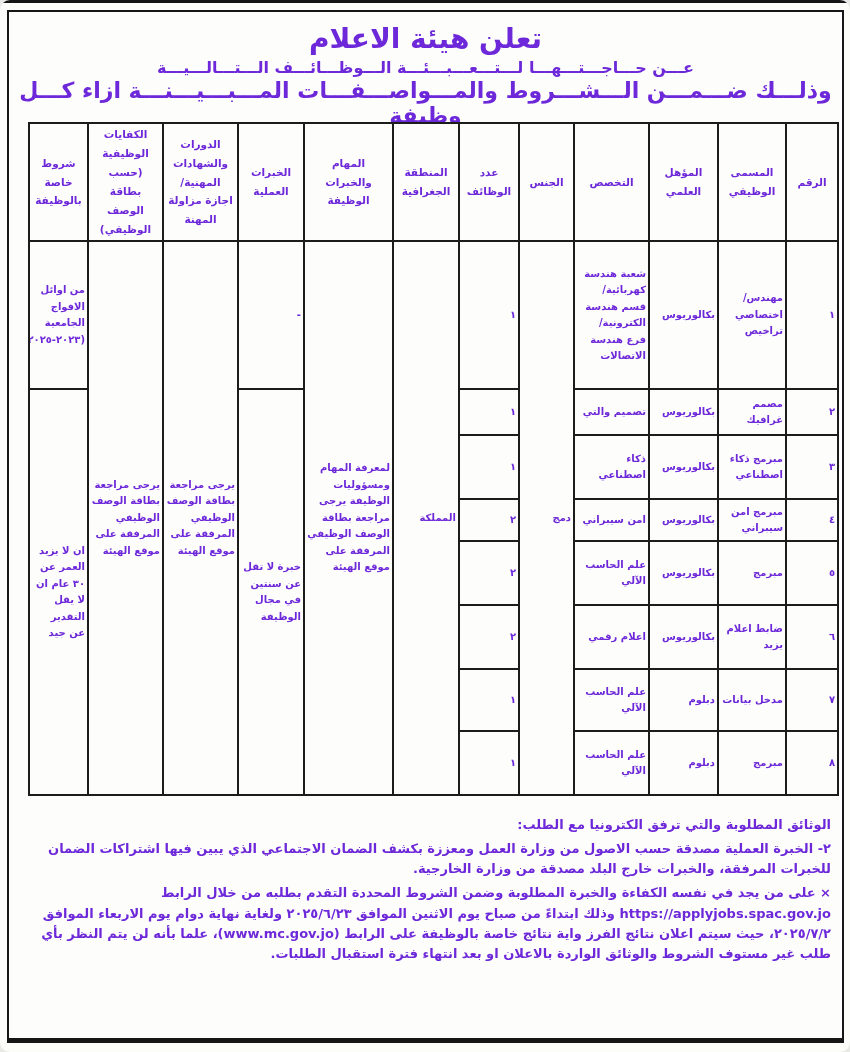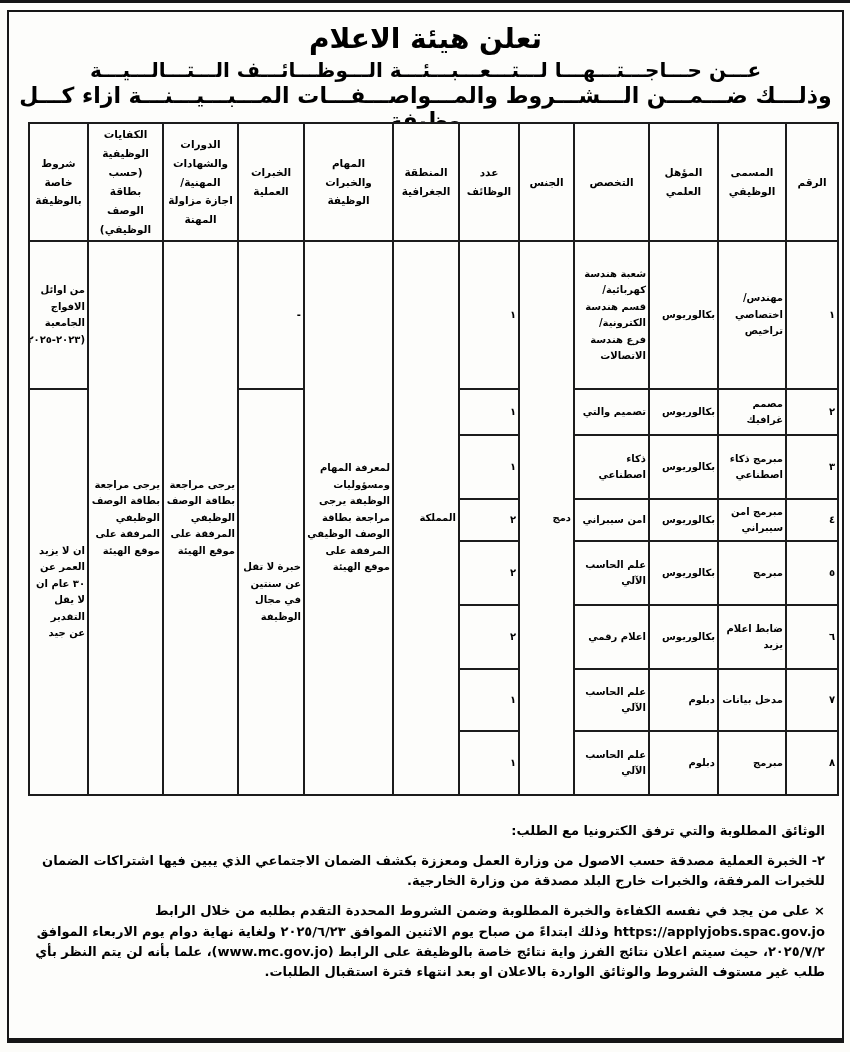--- a/index.html
+++ b/index.html
@@ -1,28 +1,28 @@
 <!DOCTYPE html>
 <html lang="ar"><head>
 <meta charset="utf-8">
 <style>
   html,body { margin:0; padding:0; background:#e9e9e6; }
   .page {
     position:relative; width:850px; height:1052px; margin:0 auto;
-    background:#fcfcf9; color:#000000;
-    font-family:"DejaVu Sans", sans-serif; overflow:hidden;
+    background:#fcfcf9; color:#6d28d9;
+    font-family:"DejaVu Sans", sans-serif; overflow:hidden;border-radius:10px;
   }
   .topline { position:absolute; top:0; left:0; width:850px; height:3px; background:#141414; }
   .frame {
     position:absolute; left:7px; top:10px; width:833px; height:1026px;
     border:2px solid #161616; border-bottom-width:5px; background:#fdfdfb;
   }
   .titles { direction:rtl; text-align:center; font-weight:bold; }
   .title1 { margin-top:10px; font-size:28px; letter-spacing:0.5px; }
-  .title2 { margin-top:3px; font-size:20px; }
+  .title2 { margin-top:3px; font-size:16px; }
   .title3 { margin-top:1px; font-size:22px; }
 
   .table-wrap { position:absolute; top:110px; left:19px; }
   table { border-collapse:collapse; table-layout:fixed; width:809px; direction:rtl; background:#fdfdfb; }
   th, td {
     border:2px solid #1c1c1c; text-align:center; vertical-align:middle;
     font-weight:bold; padding:1px 2px; overflow:hidden;
   }
   th { font-size:10.5px; line-height:1.8; }
   td { font-size:10px; line-height:1.65;text-align:right; }
@@ -34,21 +34,21 @@
   tr.r5 { height:64px; }
   tr.r6 { height:64px; }
   tr.r7 { height:62px; }
   tr.r8 { height:64px; }
 
   .footer {
     position:absolute; top:799px; right:7px; left:12px;
     direction:rtl; text-align:right; font-weight:bold;
     font-size:13px; line-height:1.55;
   }
-  .footer p { margin:10px; }
+  .footer p { margin:4px; }
 </style>
 </head>
 <body>
 
 <div class="page">
   <div class="topline"></div>
 
   <div class="frame">
 
     <div class="titles">

